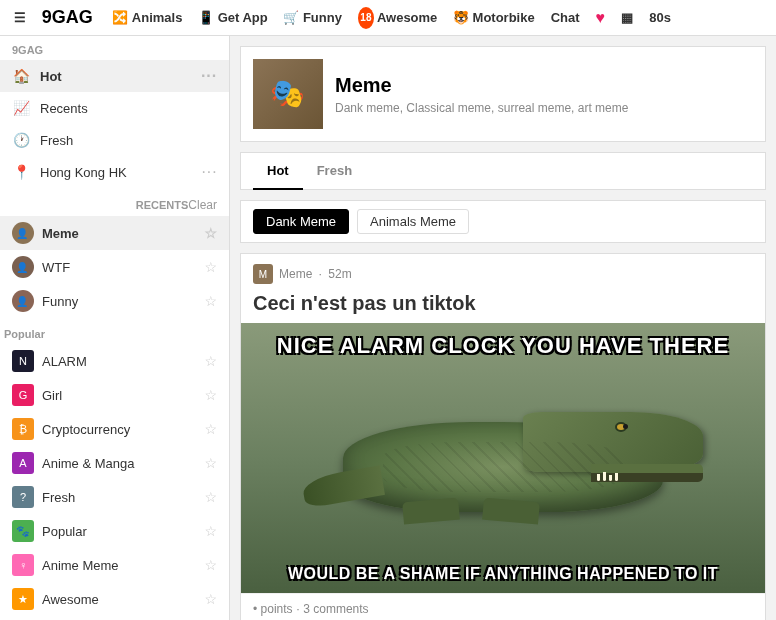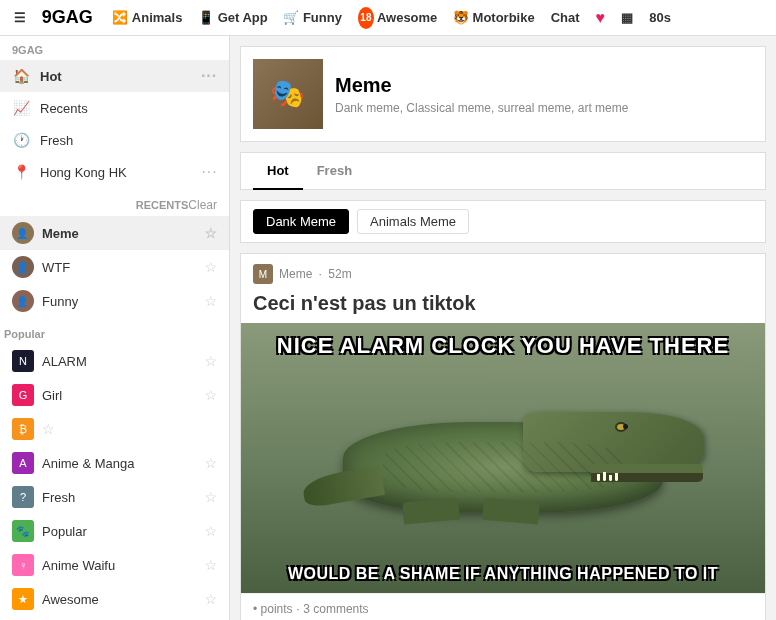--- a/index.html
+++ b/index.html
@@ -228,40 +228,41 @@
       <span class="sidebar-item-label">ALARM</span>
       <span class="sidebar-item-star">☆</span>
     </div>
     <div class="sidebar-item">
       <span class="popular-icon" style="background:#e91e63;">G</span>
       <span class="sidebar-item-label">Girl</span>
       <span class="sidebar-item-star">☆</span>
     </div>
     <div class="sidebar-item">
       <span class="popular-icon" style="background:#f7931a;">₿</span>
+      <span class="sidebar-item-label">Cryptocurrency</span>
       <span class="sidebar-item-star">☆</span>
     </div>
     <div class="sidebar-item">
       <span class="popular-icon" style="background:#9c27b0;">A</span>
       <span class="sidebar-item-label">Anime &amp; Manga</span>
       <span class="sidebar-item-star">☆</span>
     </div>
     <div class="sidebar-item">
       <span class="popular-icon" style="background:#607d8b;">?</span>
       <span class="sidebar-item-label">Fresh</span>
       <span class="sidebar-item-star">☆</span>
     </div>
     <div class="sidebar-item">
       <span class="popular-icon" style="background:#4caf50;">🐾</span>
       <span class="sidebar-item-label">Popular</span>
       <span class="sidebar-item-star">☆</span>
     </div>
     <div class="sidebar-item">
       <span class="popular-icon" style="background:#ff69b4;">♀</span>
-      <span class="sidebar-item-label">Anime Waifu</span>
+      <span class="sidebar-item-label">Anime Meme</span>
       <span class="sidebar-item-star">☆</span>
     </div>
     <div class="sidebar-item">
       <span class="popular-icon" style="background:#ff9800;">★</span>
       <span class="sidebar-item-label">Awesome</span>
       <span class="sidebar-item-star">☆</span>
     </div>
     <div class="sidebar-item">
       
       

